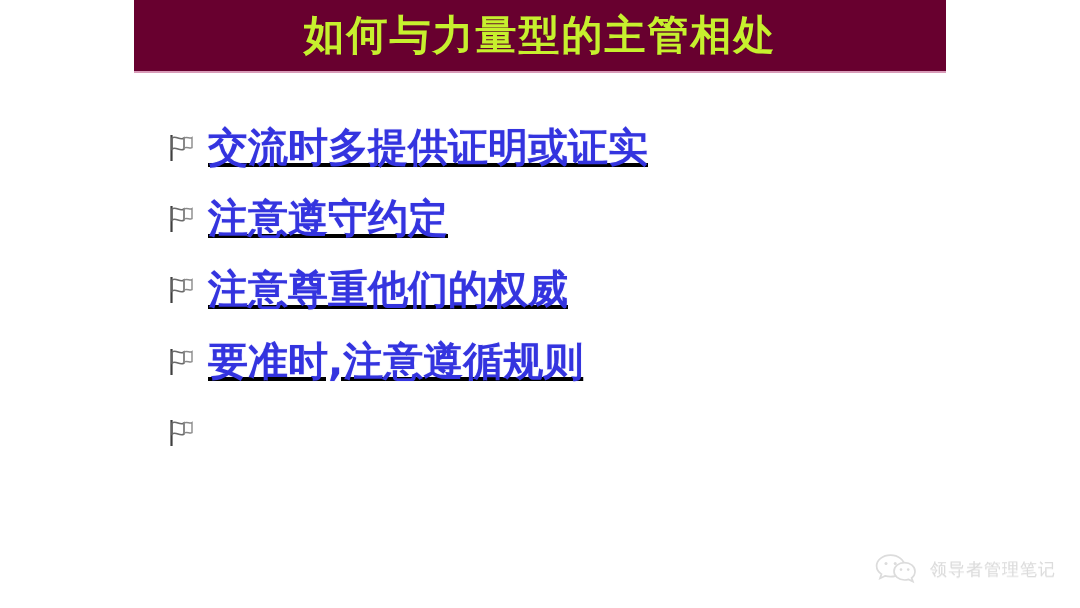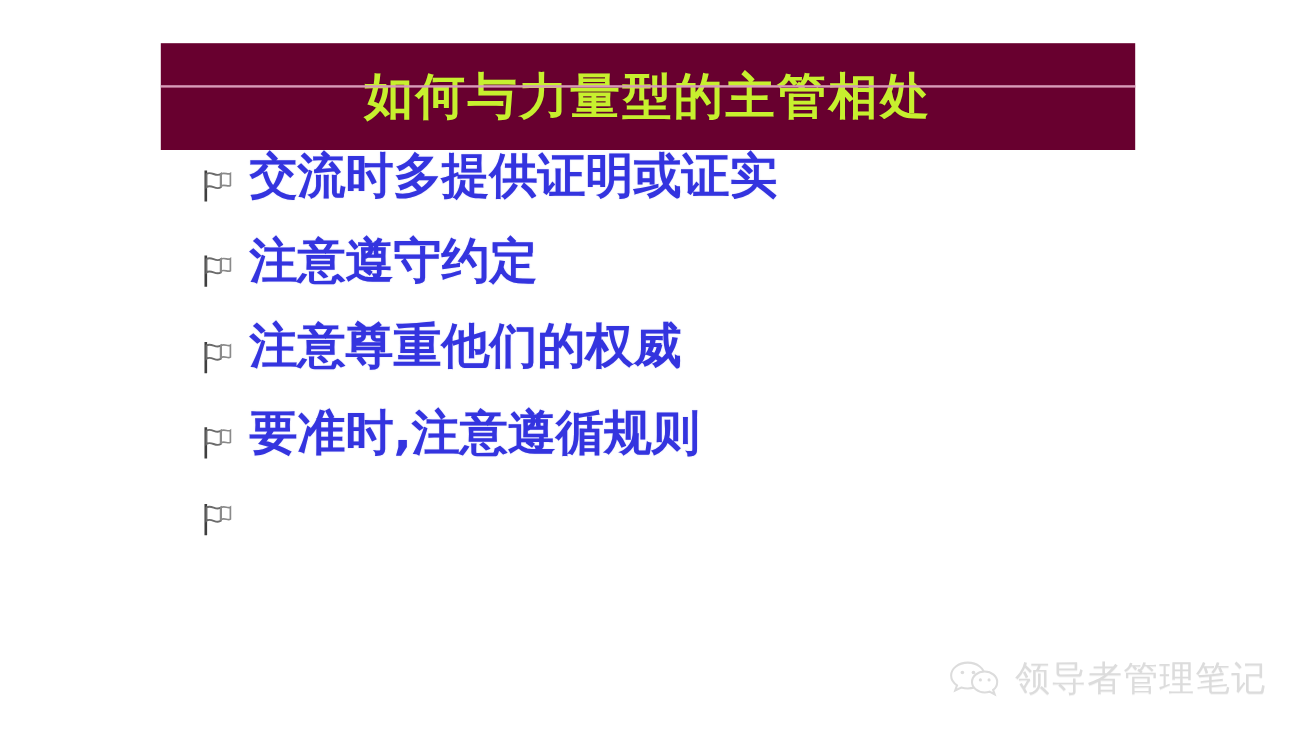--- a/index.html
+++ b/index.html
@@ -20,27 +20,26 @@
     inset: 0;
     background: #ffffff;
   }
 
   
   .title-banner {
     position: absolute;
     left: 134px;
     top: 0px;
     width: 812px;
-    height: 89px;
+    height: 71px;
     background: #68002F;
     display: flex;
     align-items: center;
     justify-content: center;
     box-sizing: border-box;
-    margin-top: 36px;
   }
   .title-banner-underline {
     position: absolute;
     left: 134px;
     top: 71px;
     width: 812px;
     height: 2px;
     background: #d89bb8;
   }
   .title-text {
@@ -55,22 +54,23 @@
 
   
   .bullets {
     position: absolute;
     left: 168px;
     top: 126px;
     width: 760px;
   }
   .bullet-row {
     display: flex;
-    align-items: flex-end;
+    align-items: flex-start;
     margin-bottom: 28px;
+    text-decoration: underline;
   }
   .bullet-marker {
     width: 40px;
     flex: 0 0 40px;
     padding-top: 8px;
     display: flex;
     justify-content: flex-start;
     align-items: flex-start;
   }
   .flag-icon {
@@ -94,21 +94,21 @@
     display: flex;
     align-items: center;
     gap: 10px;
     opacity: 1;
   }
   .wechat-icon {
     display: block;
   }
   .watermark-text {
     color: #DCDCDC;
-    font-size: 29px;
+    font-size: 17px;
     font-weight: normal;
     letter-spacing: 1px;
     white-space: nowrap;
     text-shadow: 0 1px 0 #f4f4f4;
   }
 </style>
 </head>
 <body>
 
 <div class="slide">

